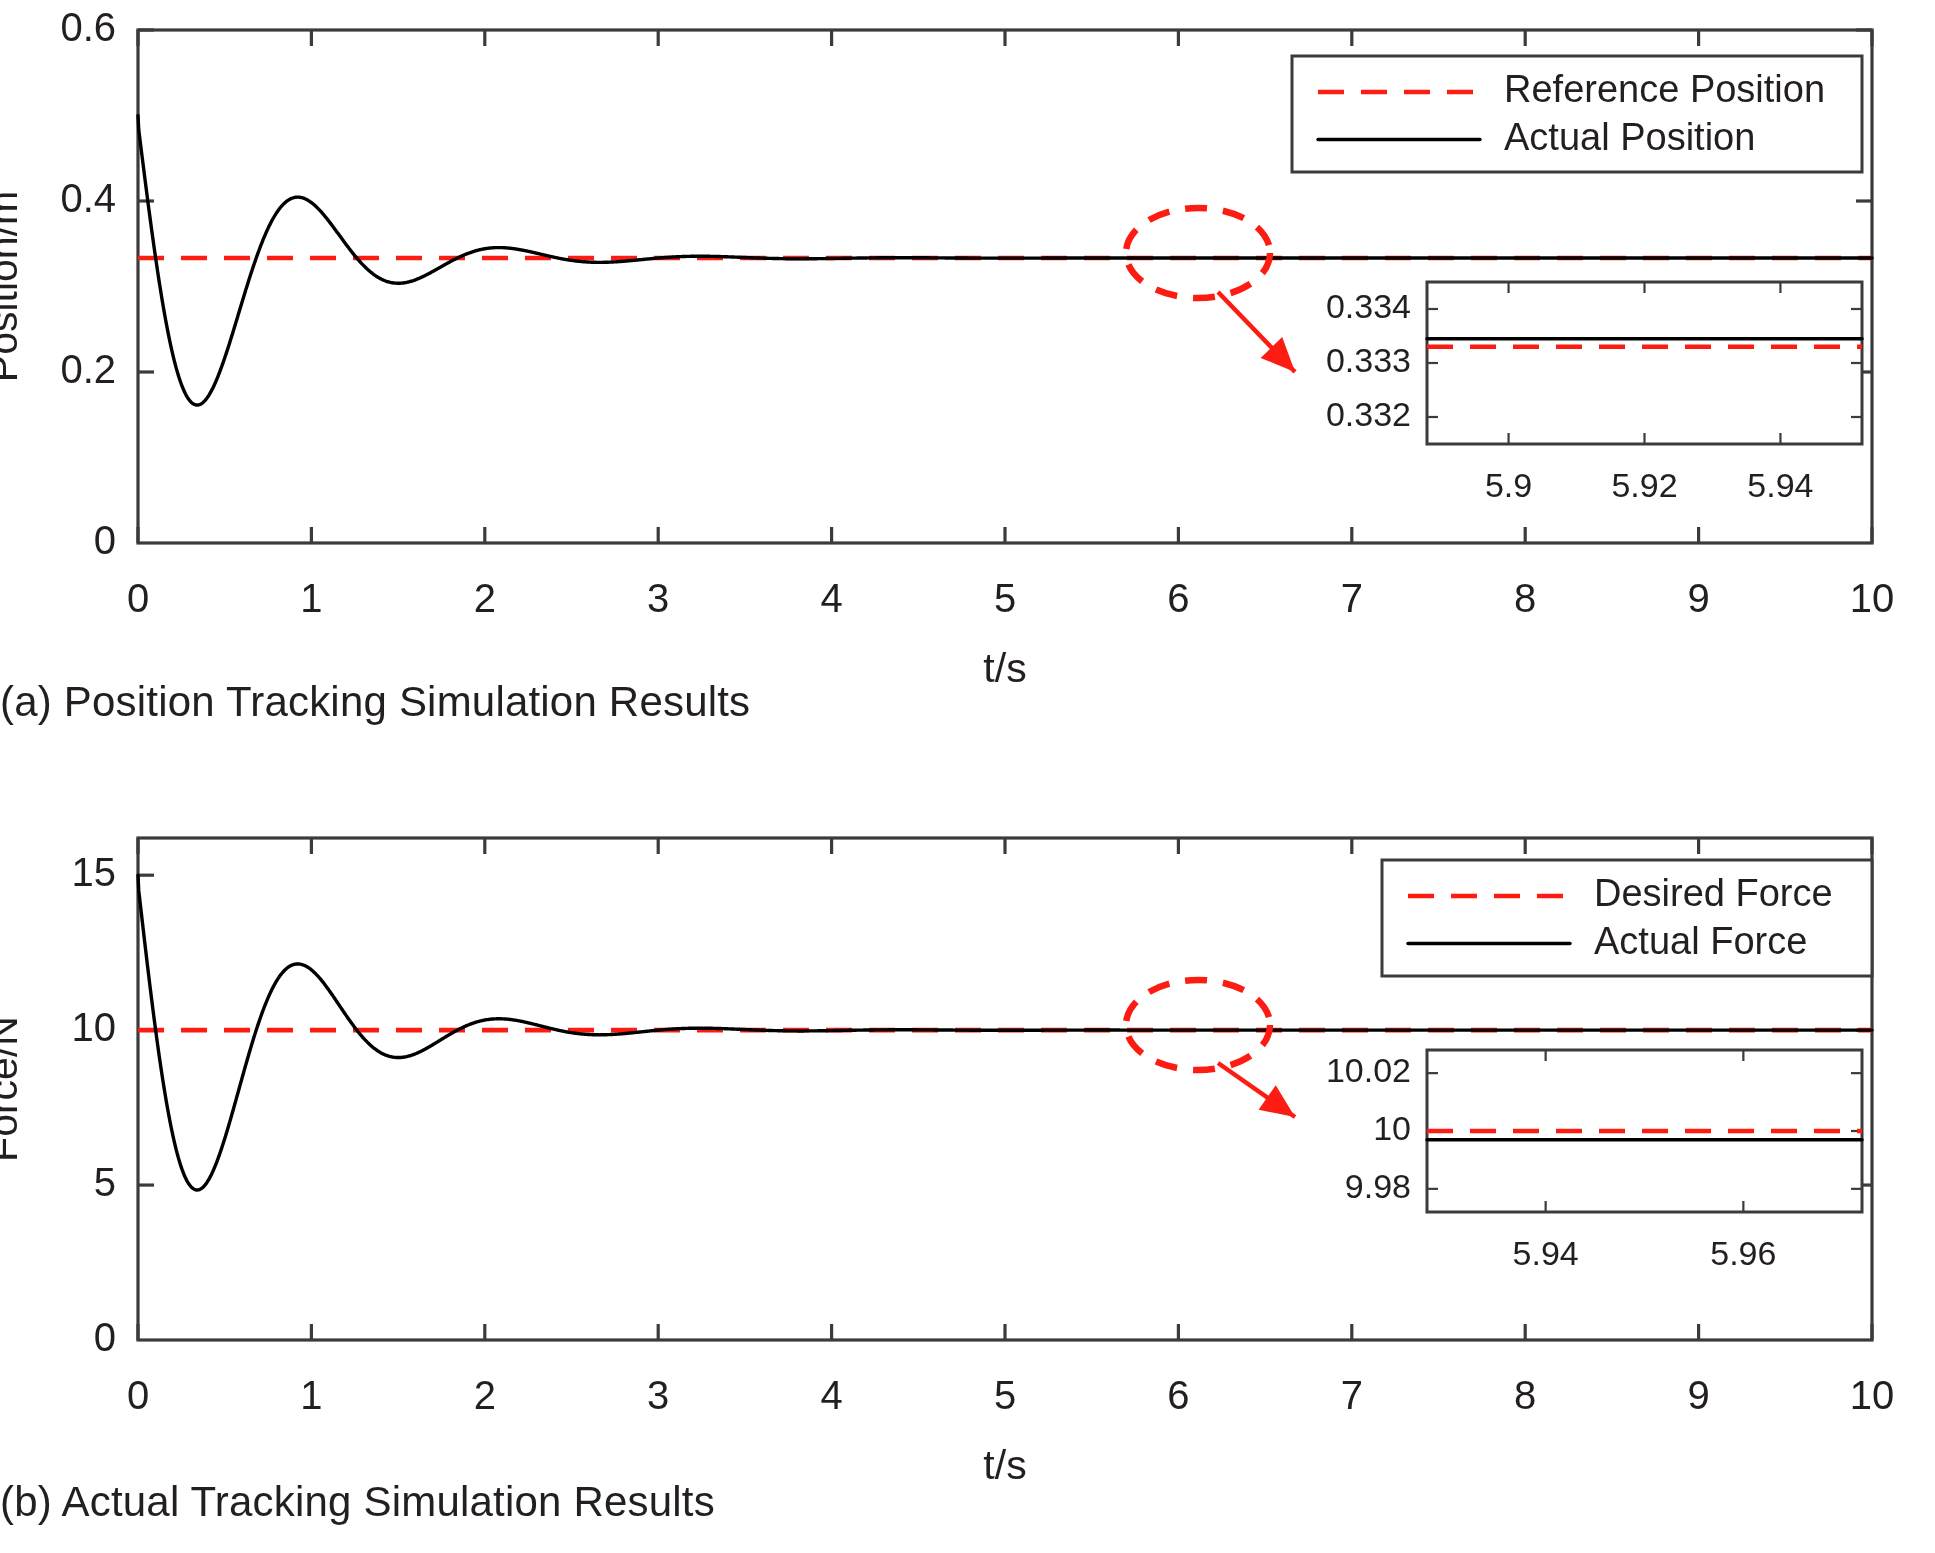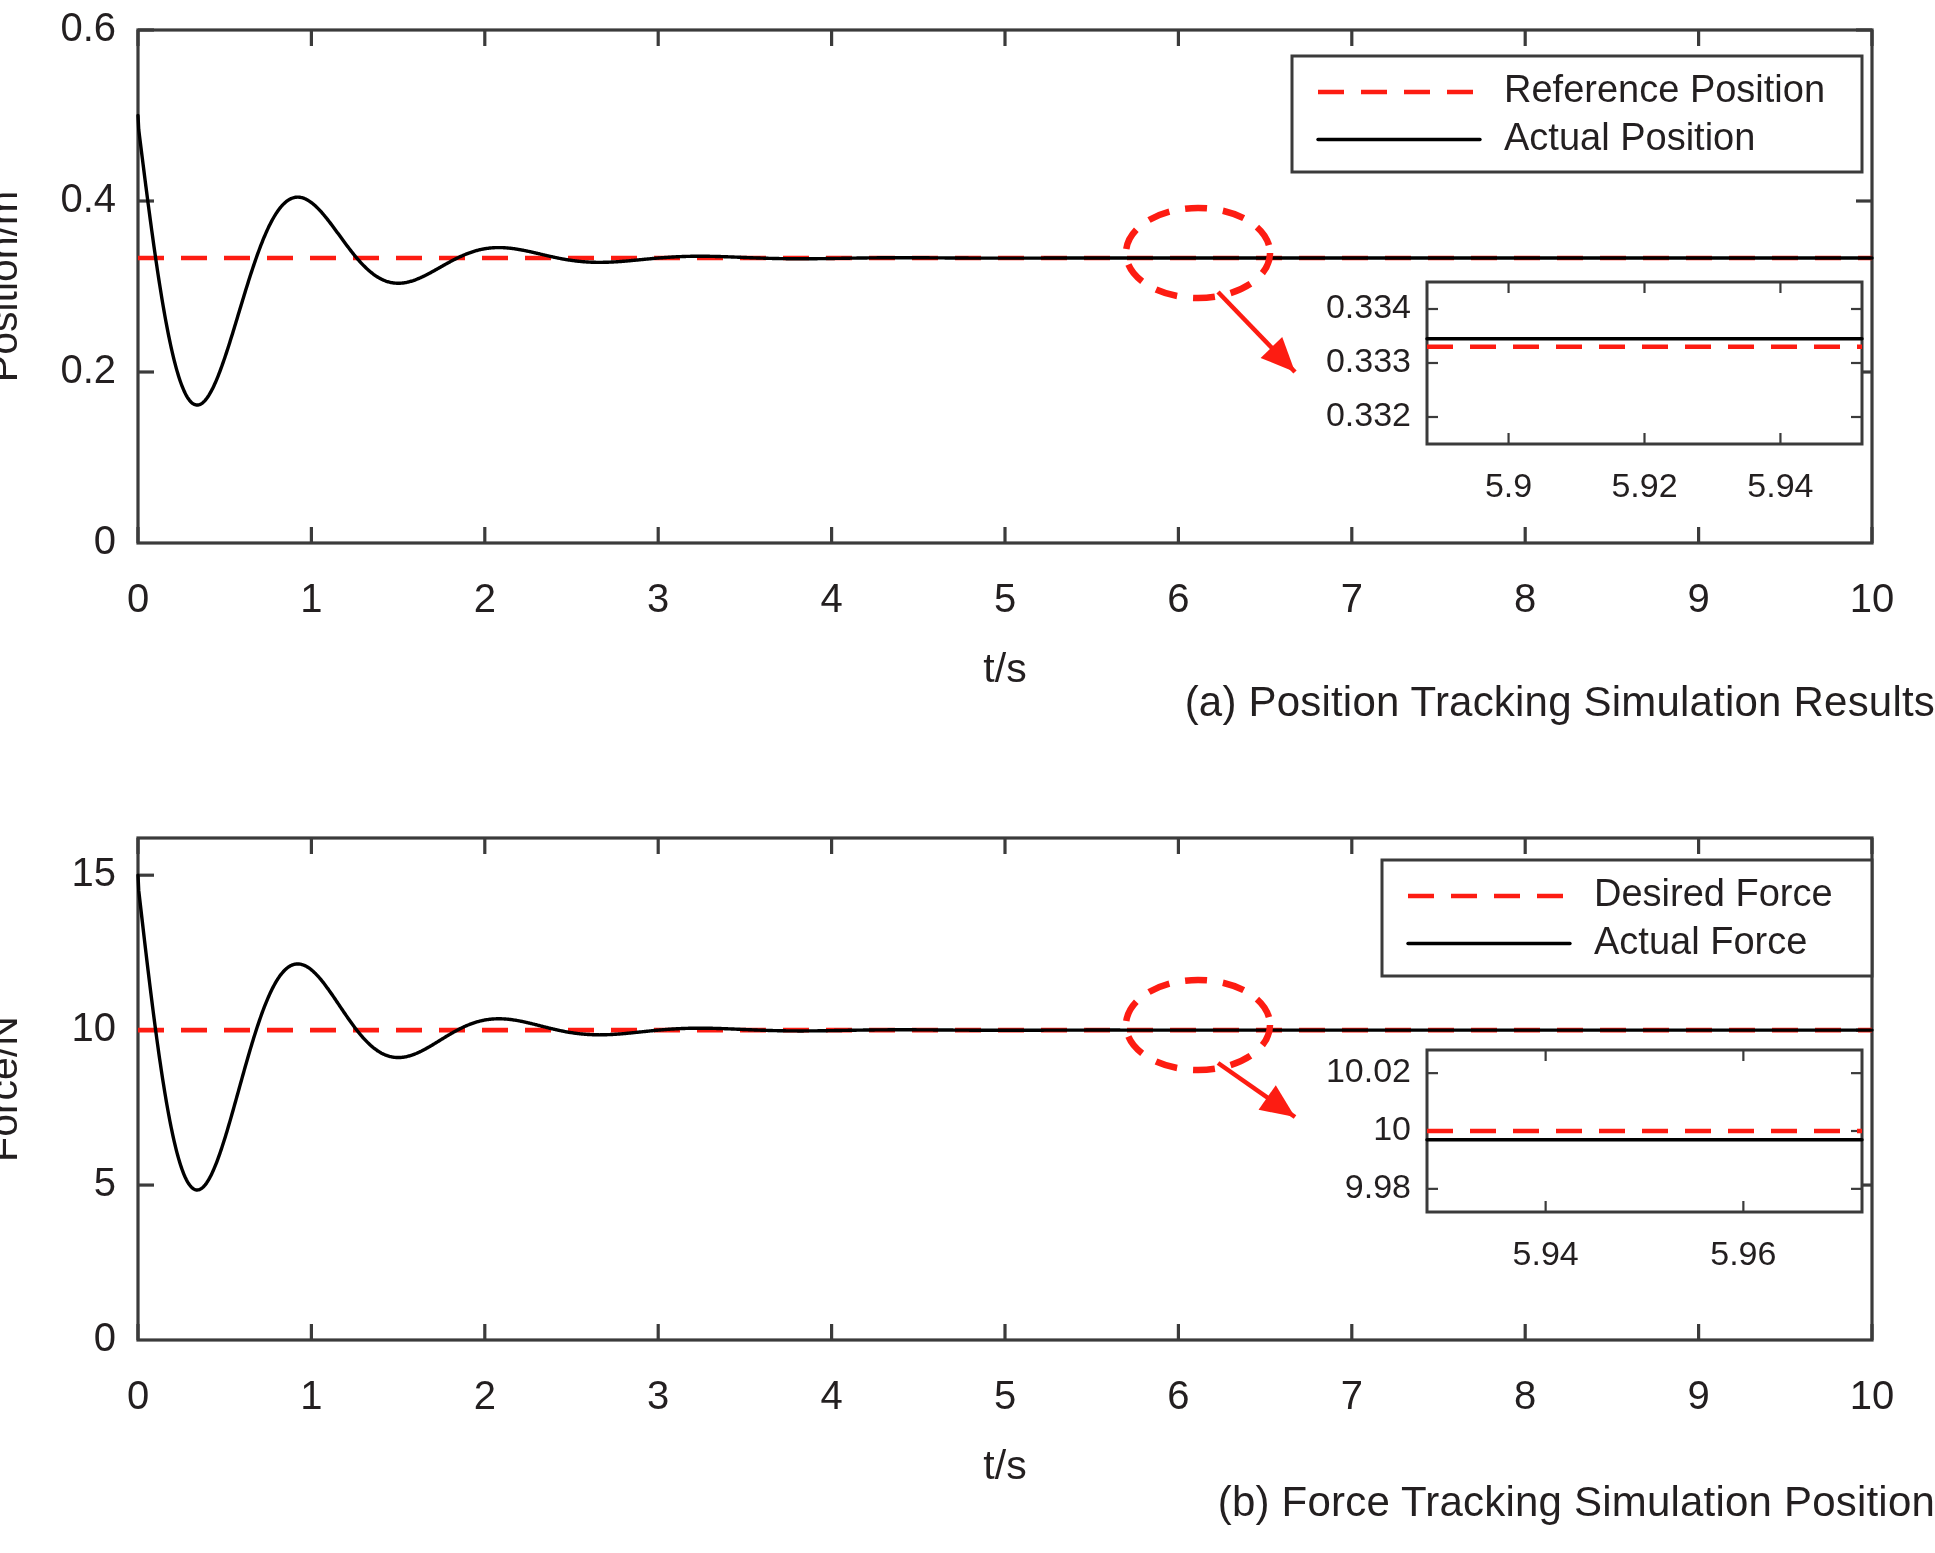--- a/index.html
+++ b/index.html
@@ -25,21 +25,21 @@
     width: 1935px;
   }
   #panel-a { top: 0; height: 760px; }
   #panel-b { top: 780px; height: 773px; }
 
   .panel-svg { display: block; }
 
   .caption {
     position: absolute;
     width: 1935px;
-    text-align: right;
+    text-align: left;
     font-size: 42px;
     font-family: "Liberation Sans", sans-serif;
     color: #231f20;
     letter-spacing: 0.2px;
   }
   #caption-a { top: 678px; }
   #caption-b { top: 1478px; }
 
   text {
     font-family: "Liberation Sans", sans-serif;
@@ -279,15 +279,15 @@
             <line x1="1427" y1="359.6785714285716" x2="1862" y2="359.6785714285716" class="series-actual"></line>
           </g>
           <g>
             <ellipse cx="1198" cy="245" rx="72" ry="45" class="annot-ellipse"></ellipse>
             <line x1="1218" y1="283" x2="1295" y2="337" class="annot-arrow-line"></line>
             <polygon points="0,0 -34,-15 -34,15" transform="translate(1295,337) rotate(35.04192940153902)" class="annot-arrow-head"></polygon>
           </g>
         </g>
       </svg>
   </div>
-  <div class="caption" id="caption-b">(b) Force Tracking Simulation Position</div>
+  <div class="caption" id="caption-b">(b) Actual Tracking Simulation Results</div>
 
 </div>
 
 </body></html>

